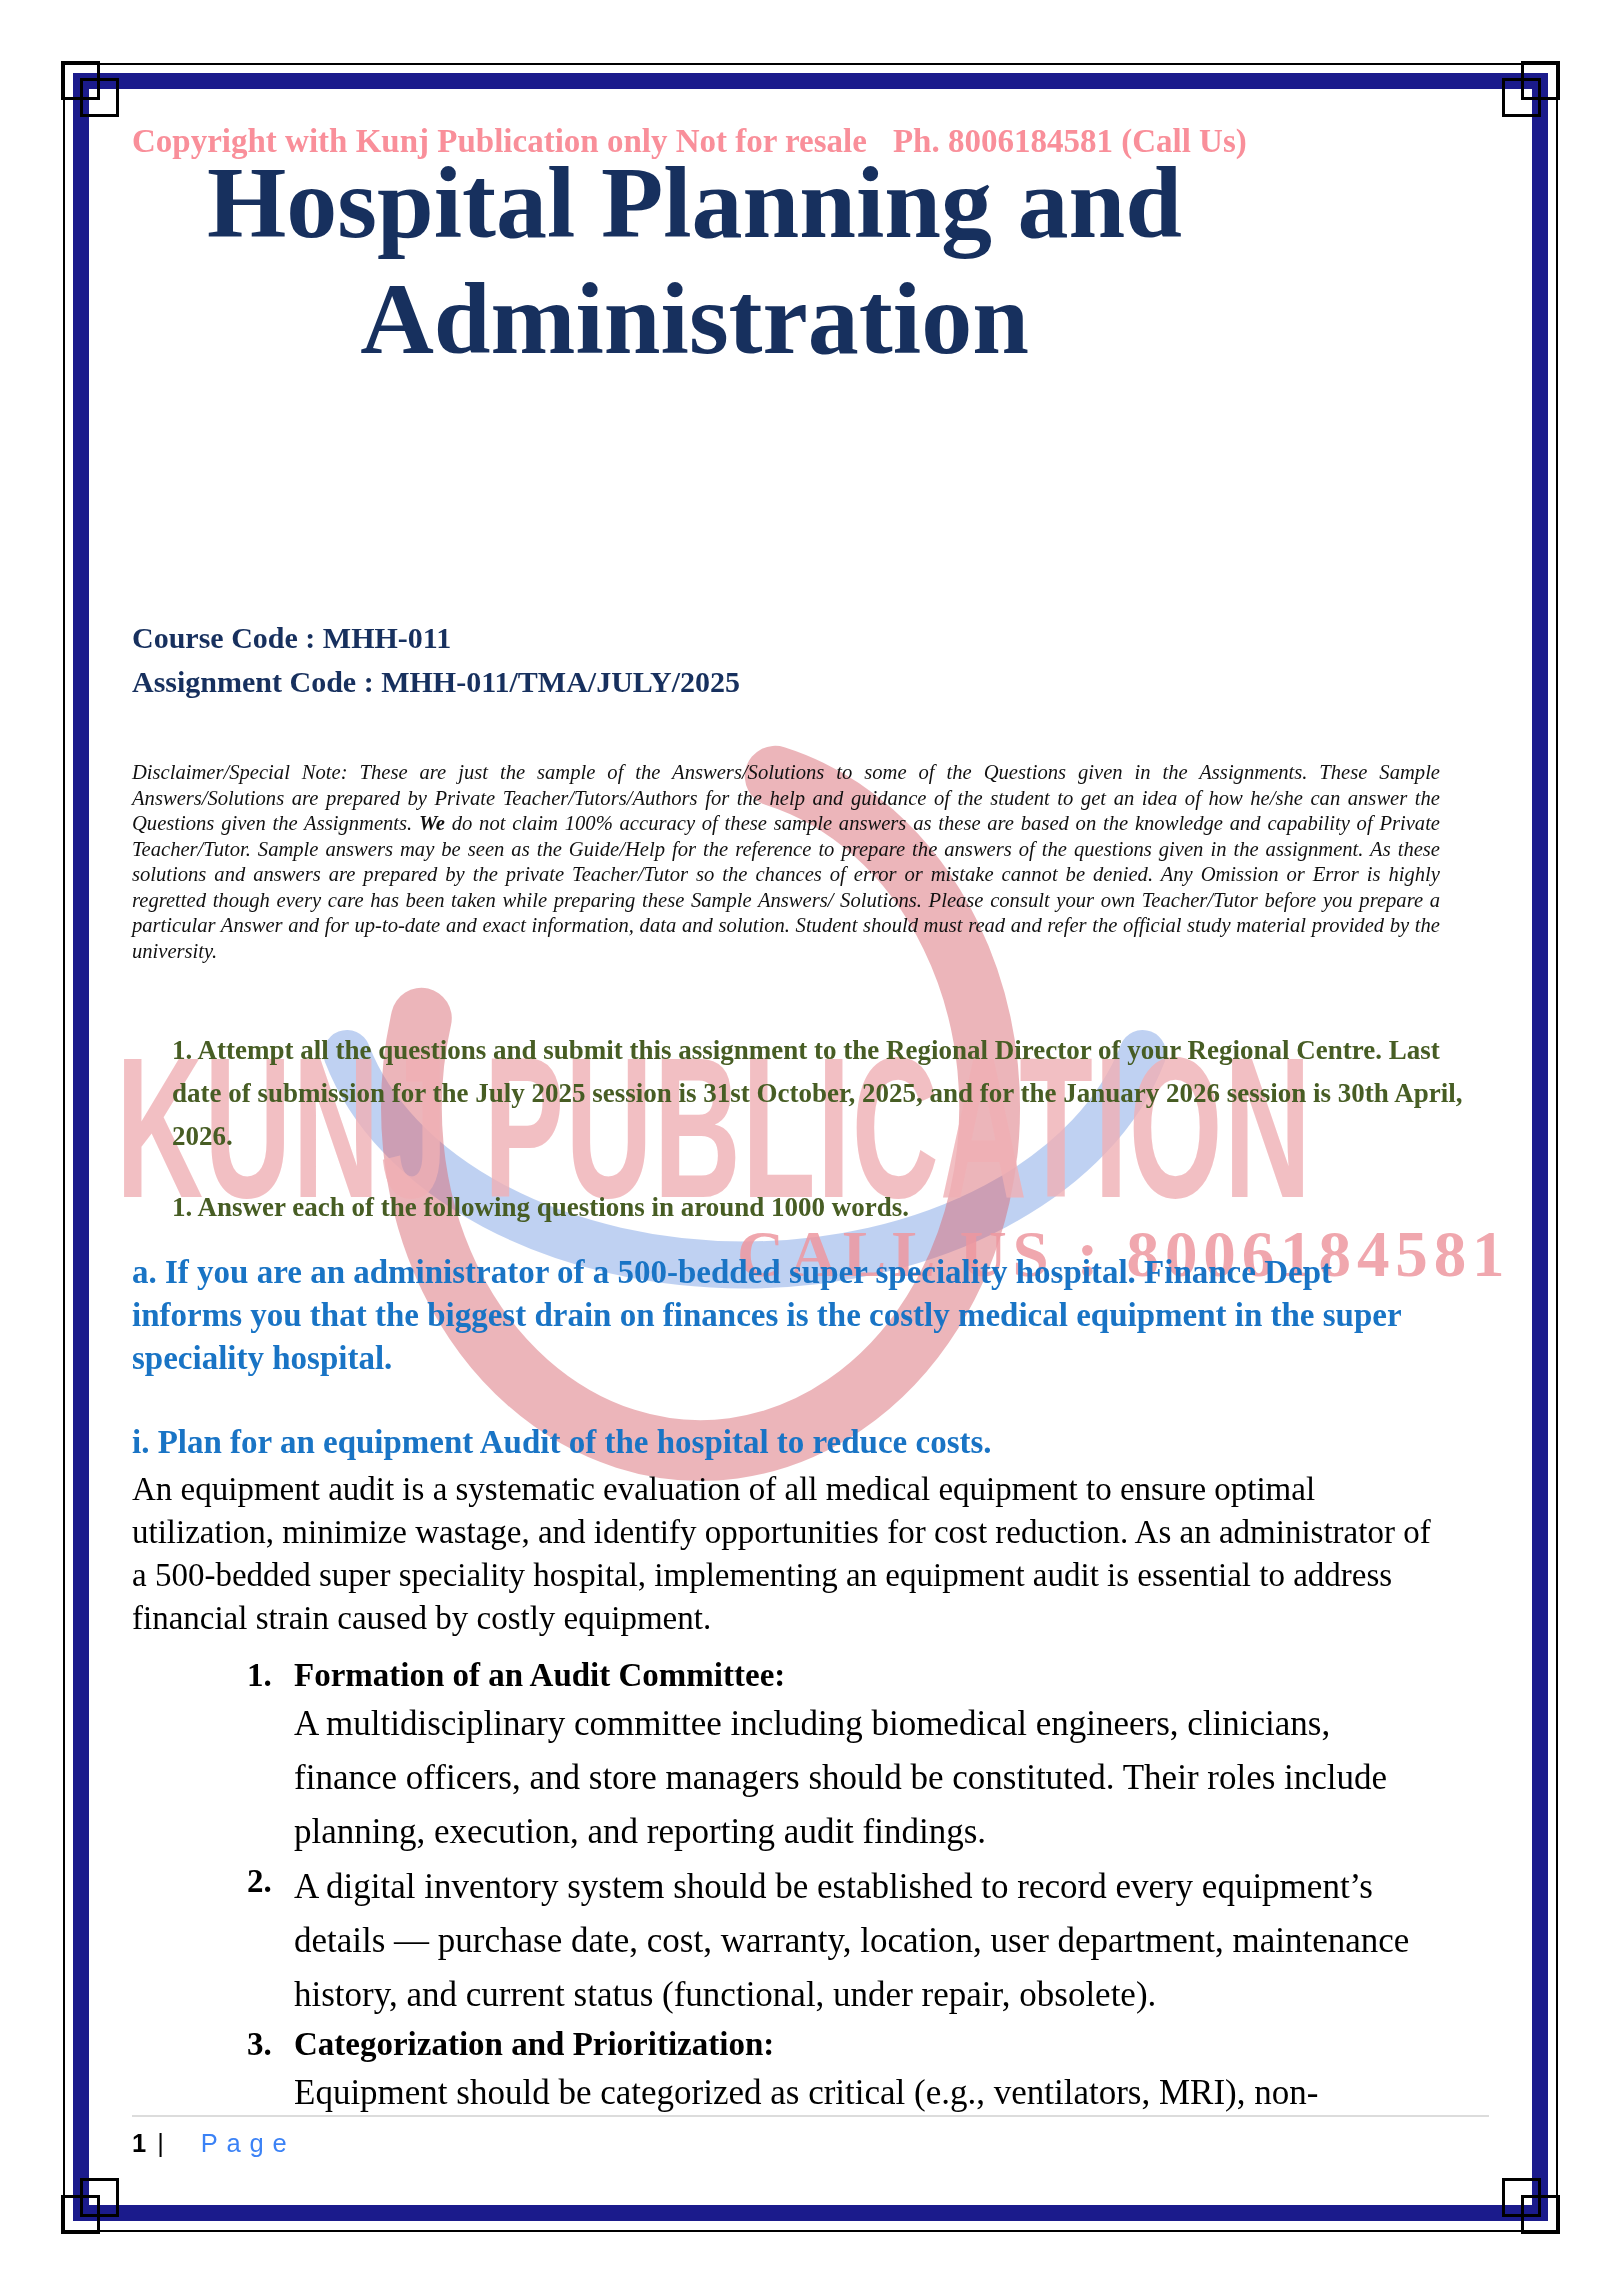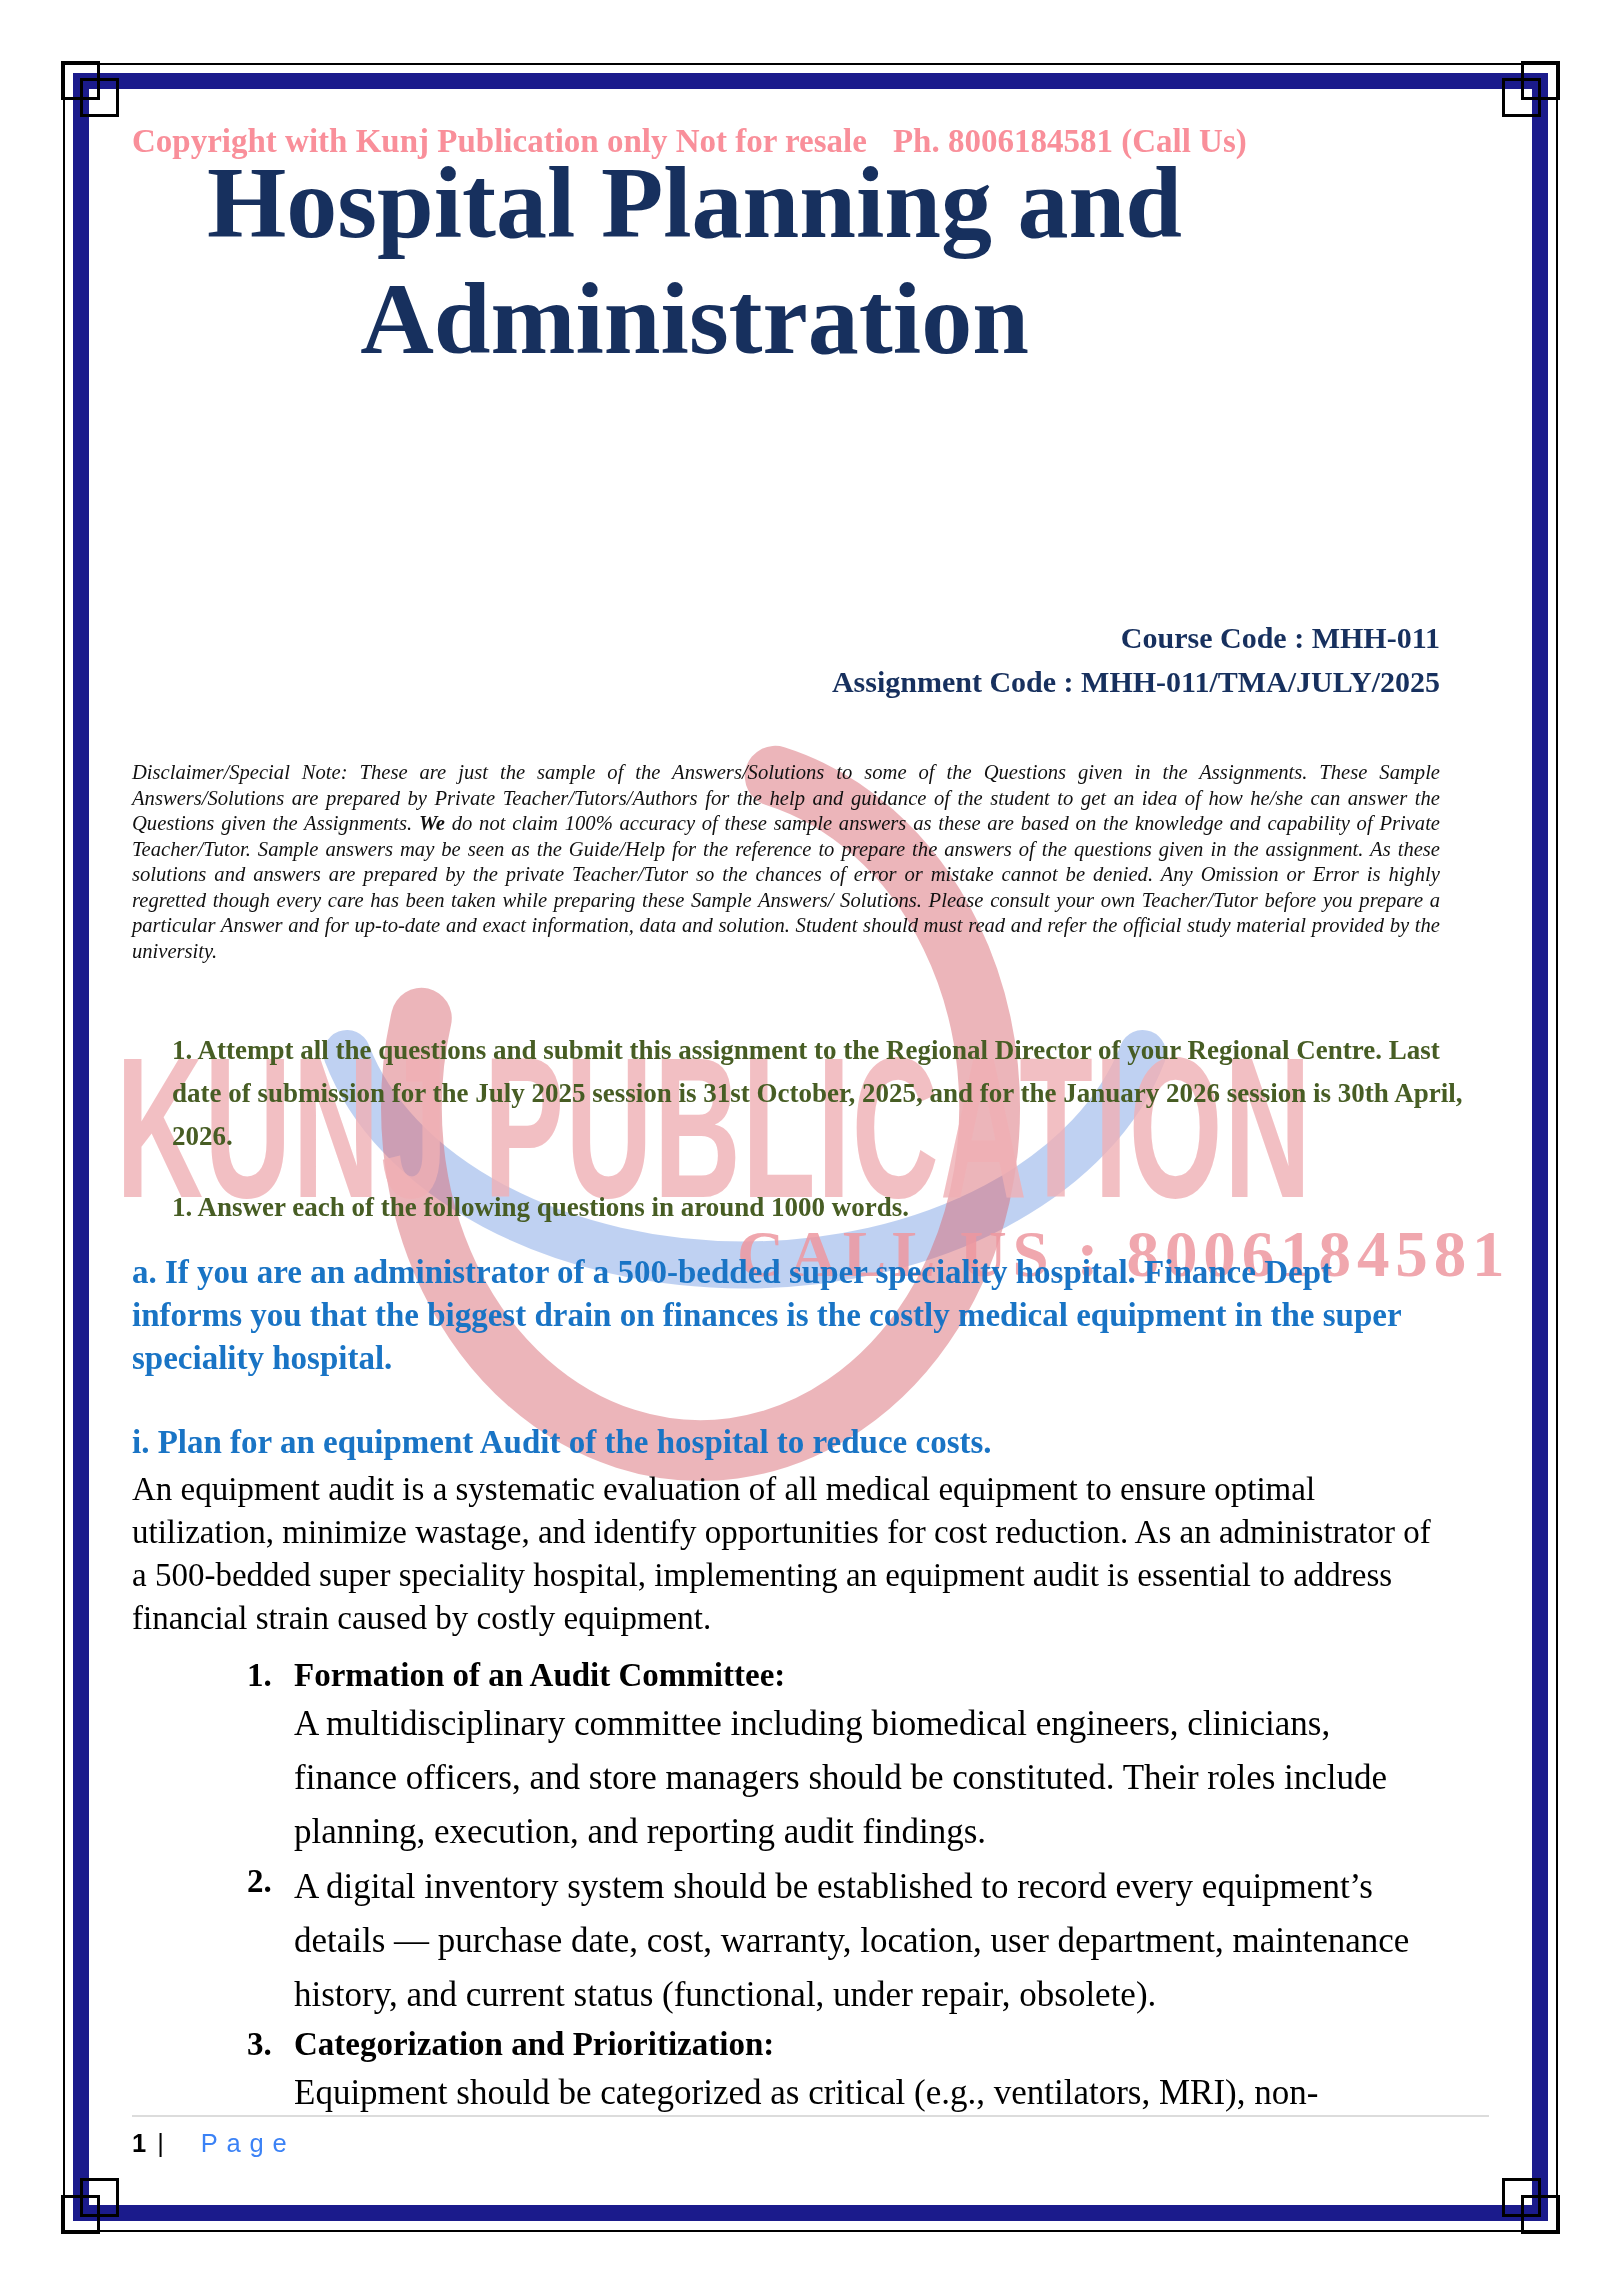--- a/index.html
+++ b/index.html
@@ -23,21 +23,21 @@
     font-size:65px;color:#ee98a0;opacity:.85;white-space:nowrap;letter-spacing:5.9px;
   }
   .wm-logo{left:147px;top:588px;}
   
   .content{position:relative;z-index:1;}
   .abs{position:absolute;left:132px;width:1308px;}
   .copyright{top:123px;font-weight:bold;font-size:33px;color:#f98f9a;white-space:nowrap;}
   .copyright .phone{margin-left:26px;}
   .doc-title{left:0;width:1389px;top:145px;text-align:center;font-weight:bold;
     font-size:102px;line-height:116px;color:#17305e;}
-  .codes{top:616px;text-align:right;font-weight:bold;font-size:30px;line-height:44px;color:#17305e;}
+  .codes{top:616px;text-align:left;font-weight:bold;font-size:30px;line-height:44px;color:#17305e;}
   .disclaimer{top:760px;font-style:italic;font-size:20.6px;line-height:25.5px;text-align:justify;color:#111;}
   .disclaimer b{font-style:italic;}
   .p-green{font-weight:bold;font-size:27px;line-height:43px;color:#475d24;margin-left:40px;}
   .p-blue{font-weight:bold;font-size:33px;line-height:43px;color:#1974c5;}
   .g1{top:1029px;}
   .g2{top:1186px;}
   .b1{top:1251px;}
   .b2{top:1421px;}
   .p-body{font-size:33px;line-height:43px;color:#000;}
   .intro{top:1468px;}

